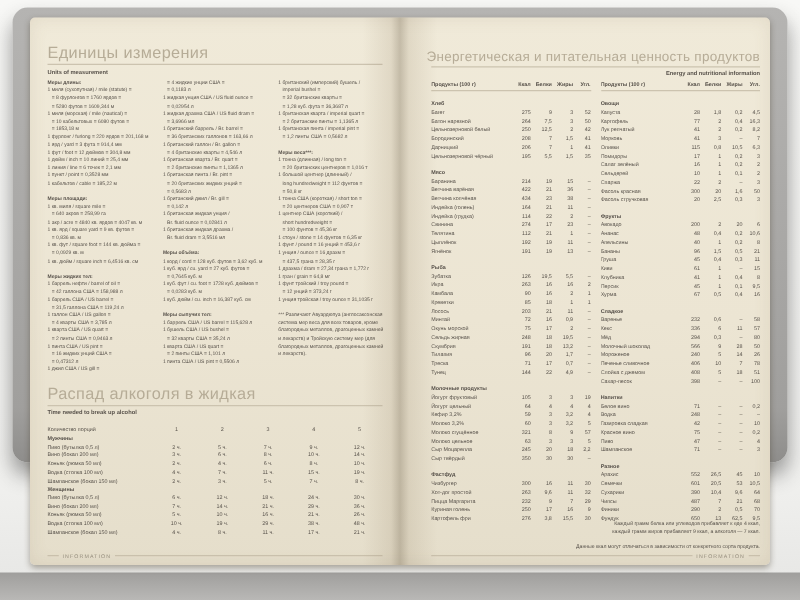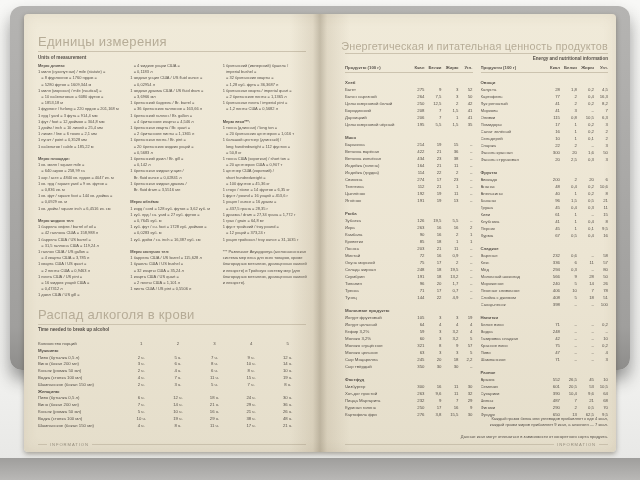--- a/index.html
+++ b/index.html
@@ -189,21 +189,21 @@
               <div class="uline">*** Различают Авуардюпуа (англосаксонская</div>
               <div class="uline">система мер веса для всех товаров, кроме</div>
               <div class="uline">благородных металлов, драгоценных камней</div>
               <div class="uline">и лекарств) и Тройскую систему мер (для</div>
               <div class="uline">благородных металлов, драгоценных камней</div>
               <div class="uline">и лекарств).</div>
             </div>
         </div>
 
         <div class="alc">
-          <div class="big-title">Распад алкоголя в крови</div>
+          <div class="big-title">Распад алкоголя в жидкая</div>
           <div class="rule"></div>
           <div class="sub">Time needed to break up alcohol</div>
           <div class="alc-table" id="alc-table">
               <div class="alc-row">
                 <span class="lab">Количество порций</span>
                 <span class="val">1</span>
                 <span class="val">2</span>
                 <span class="val">3</span>
                 <span class="val">4</span>
                 <span class="val">5</span>

